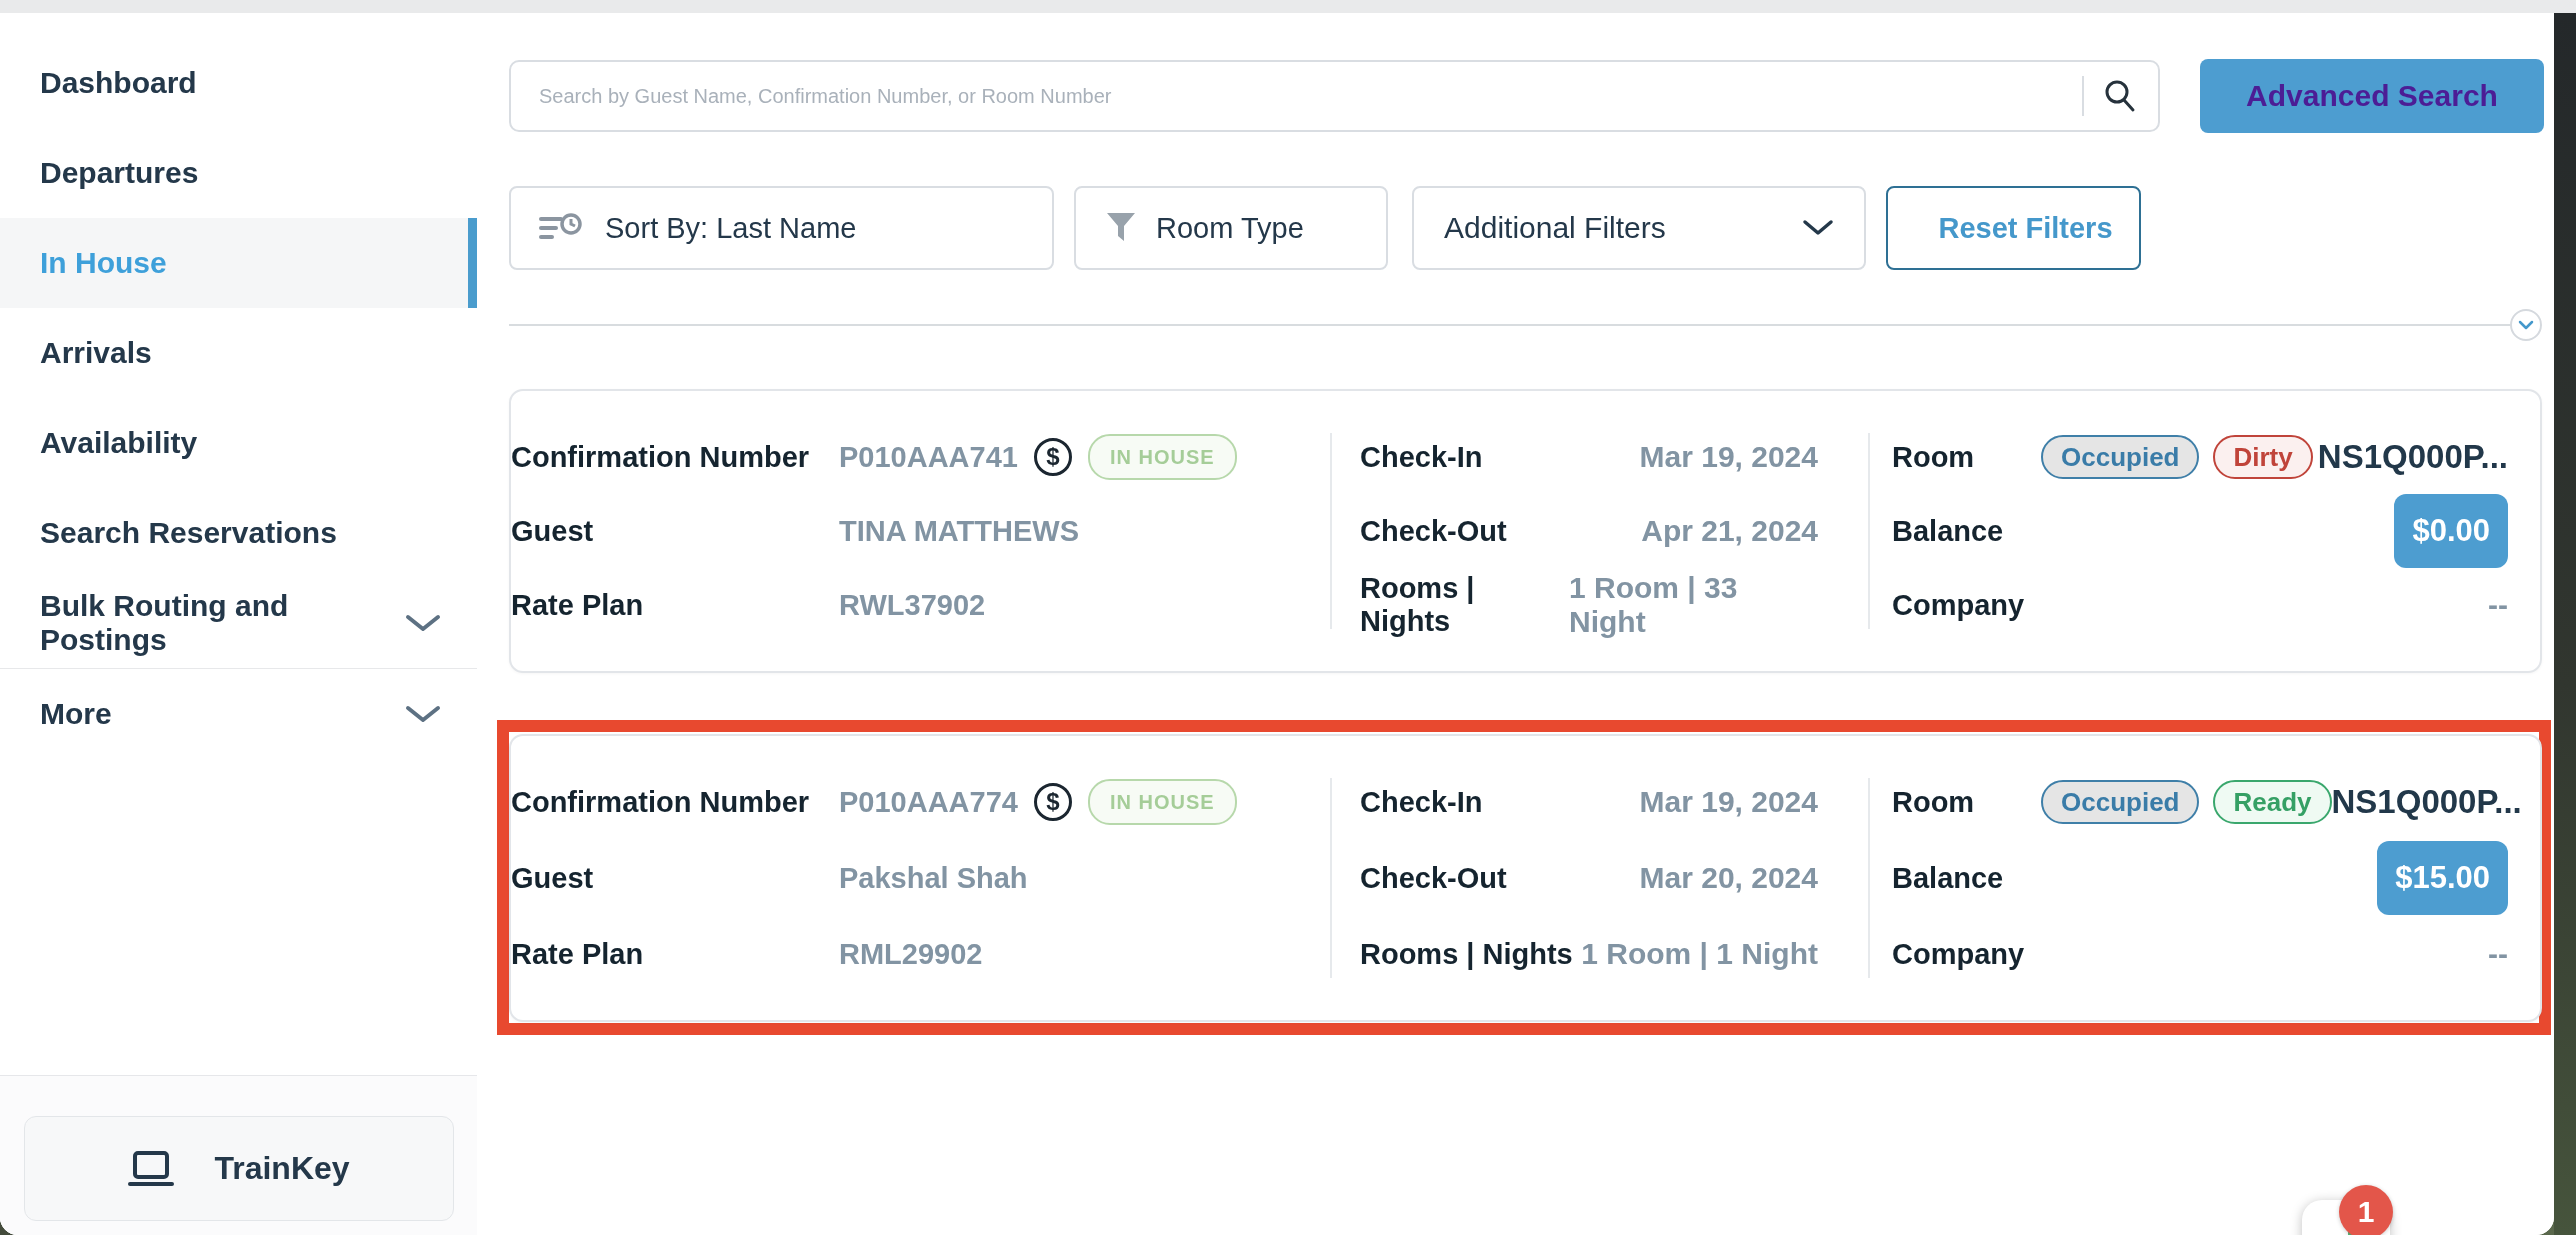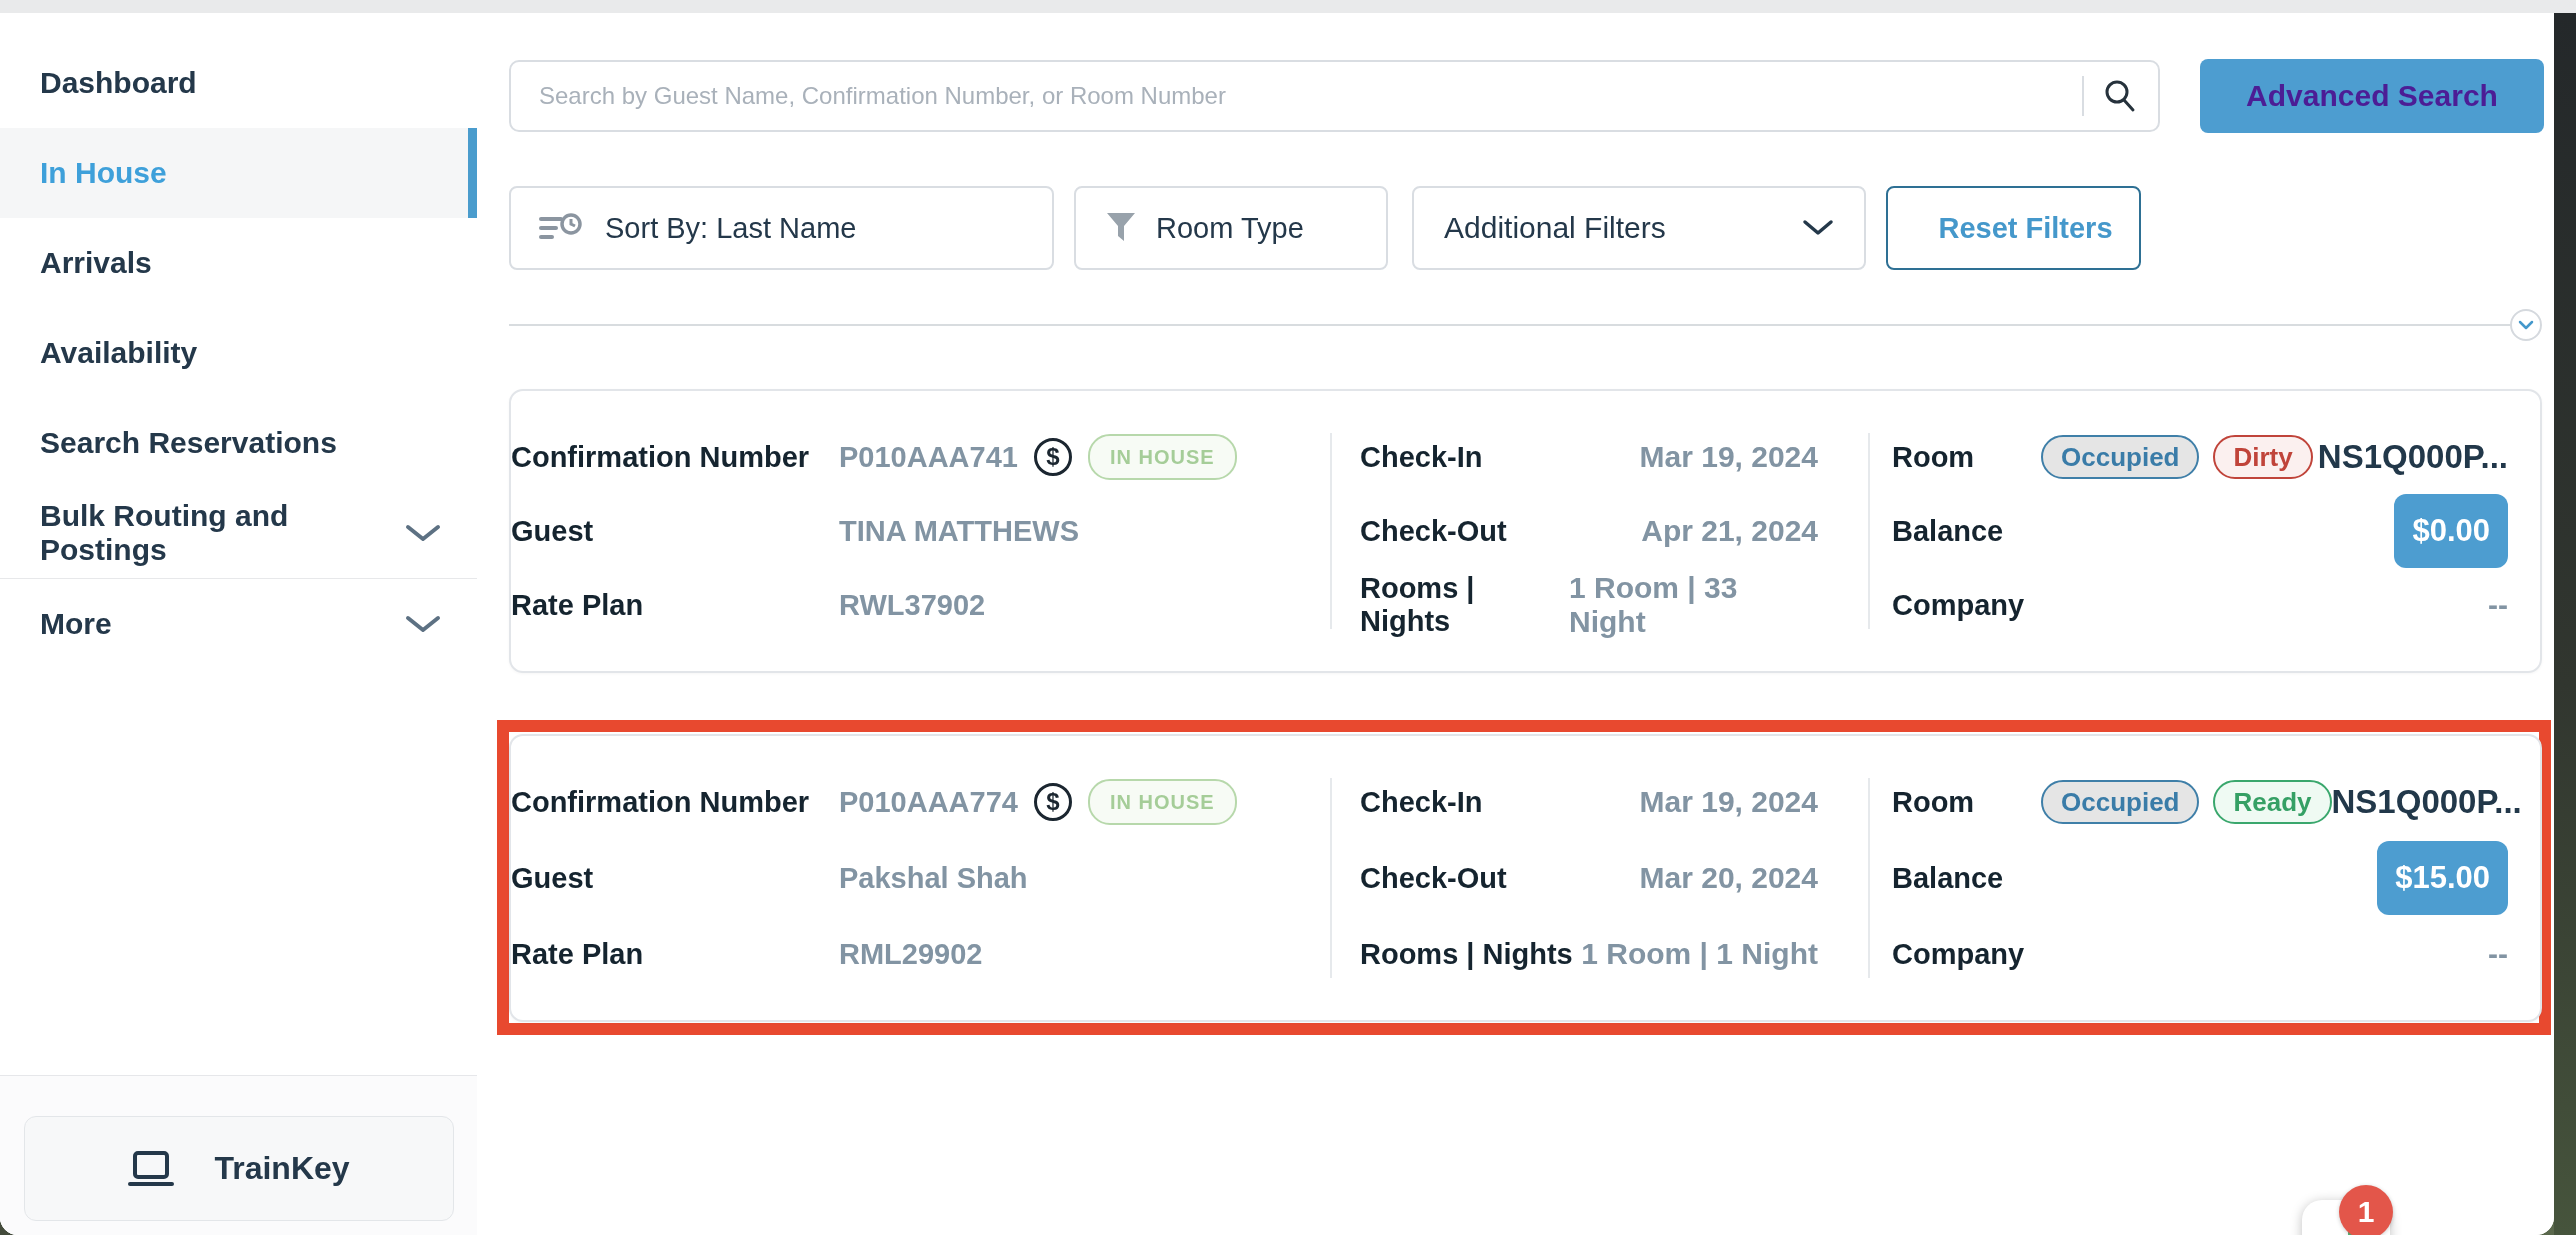--- a/index.html
+++ b/index.html
@@ -24,21 +24,21 @@
   .sidebar-bottom{position:absolute;left:0;bottom:0;width:477px;height:184px;background:#fbfbfc;border-top:1px solid #e6e7ea;}
   .trainkey-btn{position:absolute;left:24px;top:40px;width:428px;height:103px;background:#f7f8f9;border:1px solid #e3e6e9;
     border-radius:12px;display:flex;align-items:center;justify-content:center;gap:40px;
     font-size:32px;font-weight:700;color:#24384a;cursor:pointer;}
 
   
   .main{position:absolute;left:477px;top:0;width:2077px;height:100%;background:#ffffff;}
   .search-box{position:absolute;left:32px;top:47px;width:1651px;height:72px;border:2px solid #d9dde2;border-radius:10px;
     display:flex;align-items:center;background:#fff;box-sizing:border-box;}
   .search-box input{flex:1;border:none;outline:none;background:transparent;margin-left:26px;
-    font-family:"Liberation Sans",sans-serif;font-size:24px;color:#24384a;}
+    font-family:"Liberation Sans",sans-serif;font-size:20px;color:#24384a;}
   .search-box input::placeholder{color:#a9b1ba;}
   .search-vdiv{width:2px;height:40px;background:#d9dde2;margin-right:18px;}
   .search-box .mag{margin-right:20px;display:flex;cursor:pointer;}
   .adv-btn{position:absolute;left:1723px;top:46px;width:344px;height:74px;background:#4d9dd0;border:none;border-radius:8px;
     color:#4c1d95;font-size:30px;font-weight:600;font-family:"Liberation Sans",sans-serif;cursor:pointer;}
 
   .filter-row{position:absolute;left:0;top:173px;width:100%;height:84px;}
   .fbtn{position:absolute;top:0;height:84px;background:#fff;border:2px solid #d9dde2;border-radius:8px;box-sizing:border-box;
     display:flex;align-items:center;font-size:29px;color:#24384a;font-family:"Liberation Sans",sans-serif;cursor:pointer;padding-left:24px;}
   .fbtn.sort{left:32px;width:545px;padding-left:28px;gap:22px;}
@@ -99,20 +99,23 @@
 <div class="stage">
   <div class="top-strip"></div>
   <div class="right-strip"></div>
 
   <div class="app">
 
     <aside class="sidebar">
       <div class="nav-item">
           <span>Dashboard</span>
         </div>
+      <div class="nav-item">
+          <span>Departures</span>
+        </div>
       <div class="nav-item active">
           <span>In House</span>
         </div>
       <div class="nav-item">
           <span>Arrivals</span>
         </div>
       <div class="nav-item">
           <span>Availability</span>
         </div>
       <div class="nav-item">

